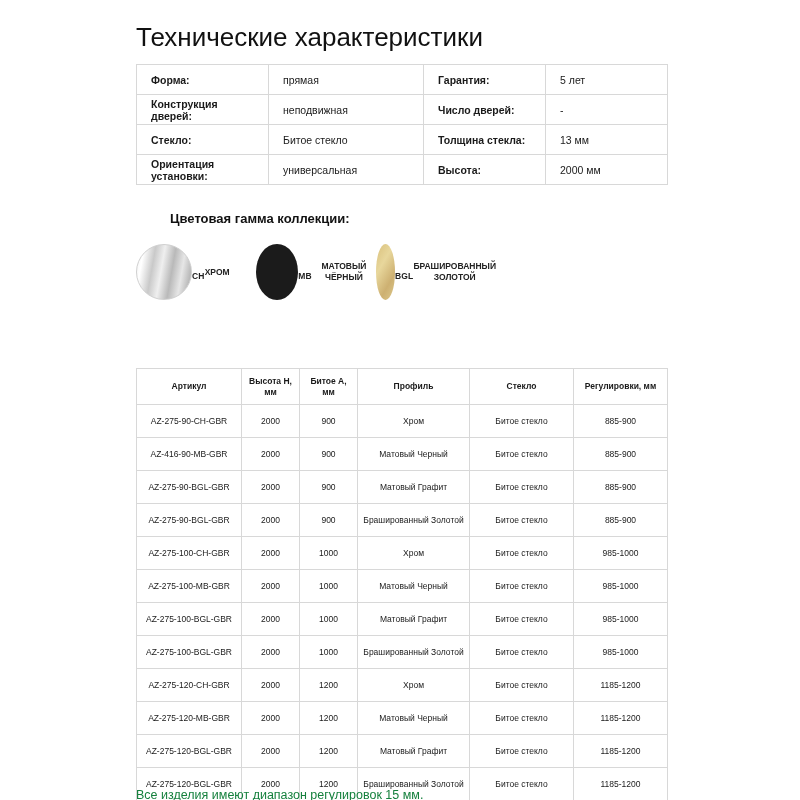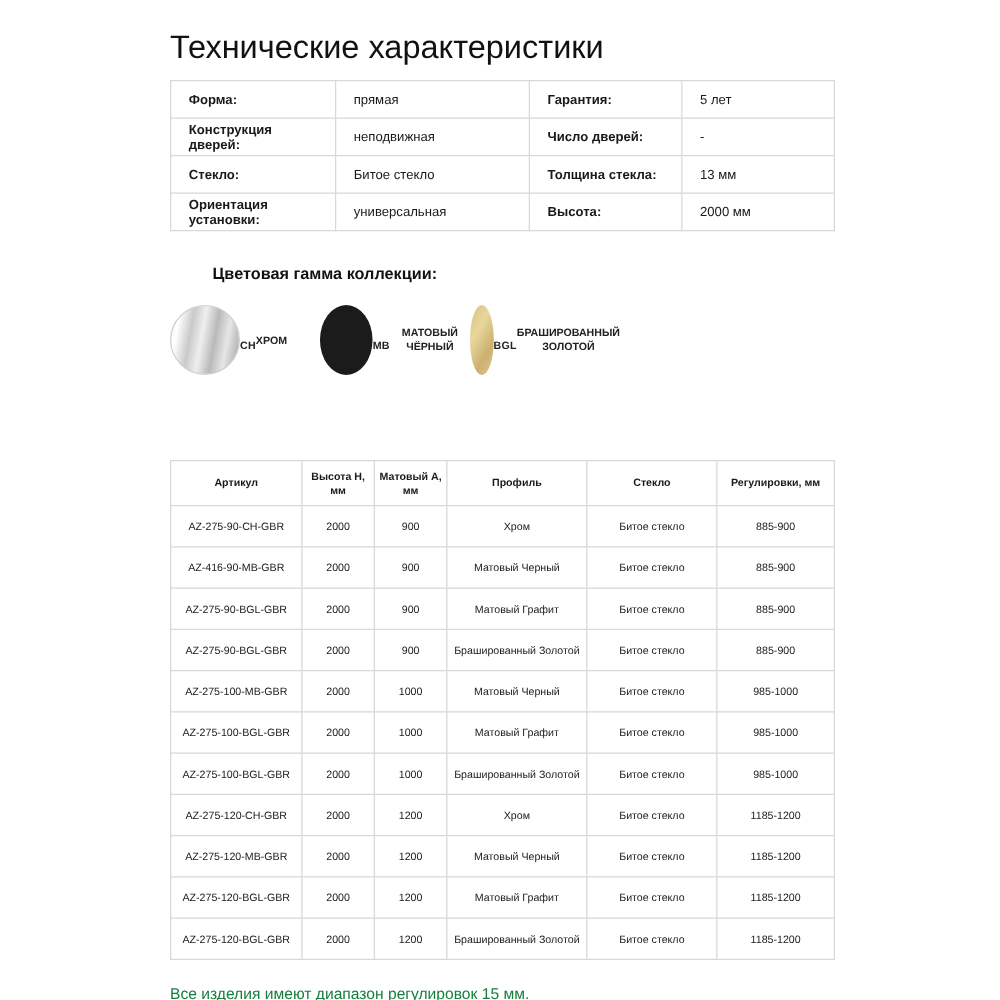--- a/index.html
+++ b/index.html
@@ -226,21 +226,21 @@
         <col class="dc2">
         <col class="dc3">
         <col class="dc4">
         <col class="dc5">
         <col class="dc6">
       </colgroup>
     <thead>
       <tr>
         <th>Артикул</th>
         <th>Высота H, мм</th>
-        <th>Матовый A, мм</th>
+        <th>Битое A, мм</th>
         <th>Профиль</th>
         <th>Стекло</th>
         <th>Регулировки, мм</th>
       </tr>
     </thead>
     <tbody>
       <tr>
         <td>AZ-275-90-CH-GBR</td>
         <td>2000</td>
         <td>900</td>
@@ -266,20 +266,28 @@
       </tr>
       <tr>
         <td>AZ-275-90-BGL-GBR</td>
         <td>2000</td>
         <td>900</td>
         <td>Брашированный Золотой</td>
         <td>Битое стекло</td>
         <td>885-900</td>
       </tr>
       <tr>
+        <td>AZ-275-100-CH-GBR</td>
+        <td>2000</td>
+        <td>1000</td>
+        <td>Хром</td>
+        <td>Битое стекло</td>
+        <td>985-1000</td>
+      </tr>
+      <tr>
         <td>AZ-275-100-MB-GBR</td>
         <td>2000</td>
         <td>1000</td>
         <td>Матовый Черный</td>
         <td>Битое стекло</td>
         <td>985-1000</td>
       </tr>
       <tr>
         <td>AZ-275-100-BGL-GBR</td>
         <td>2000</td>

